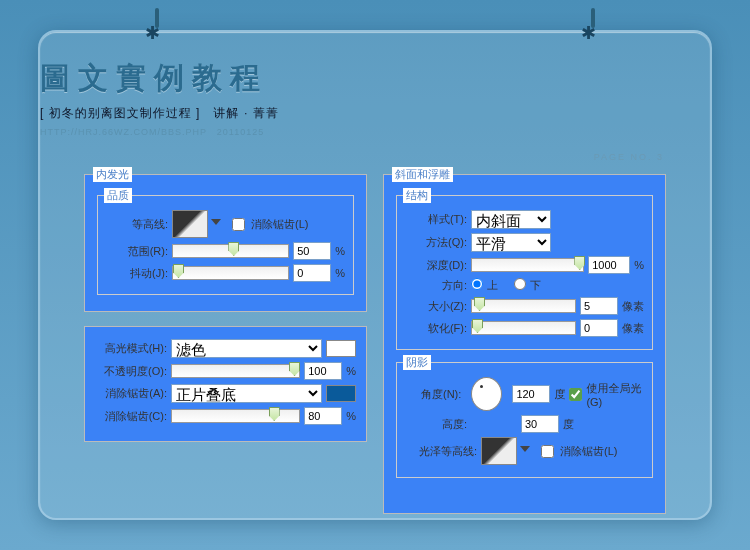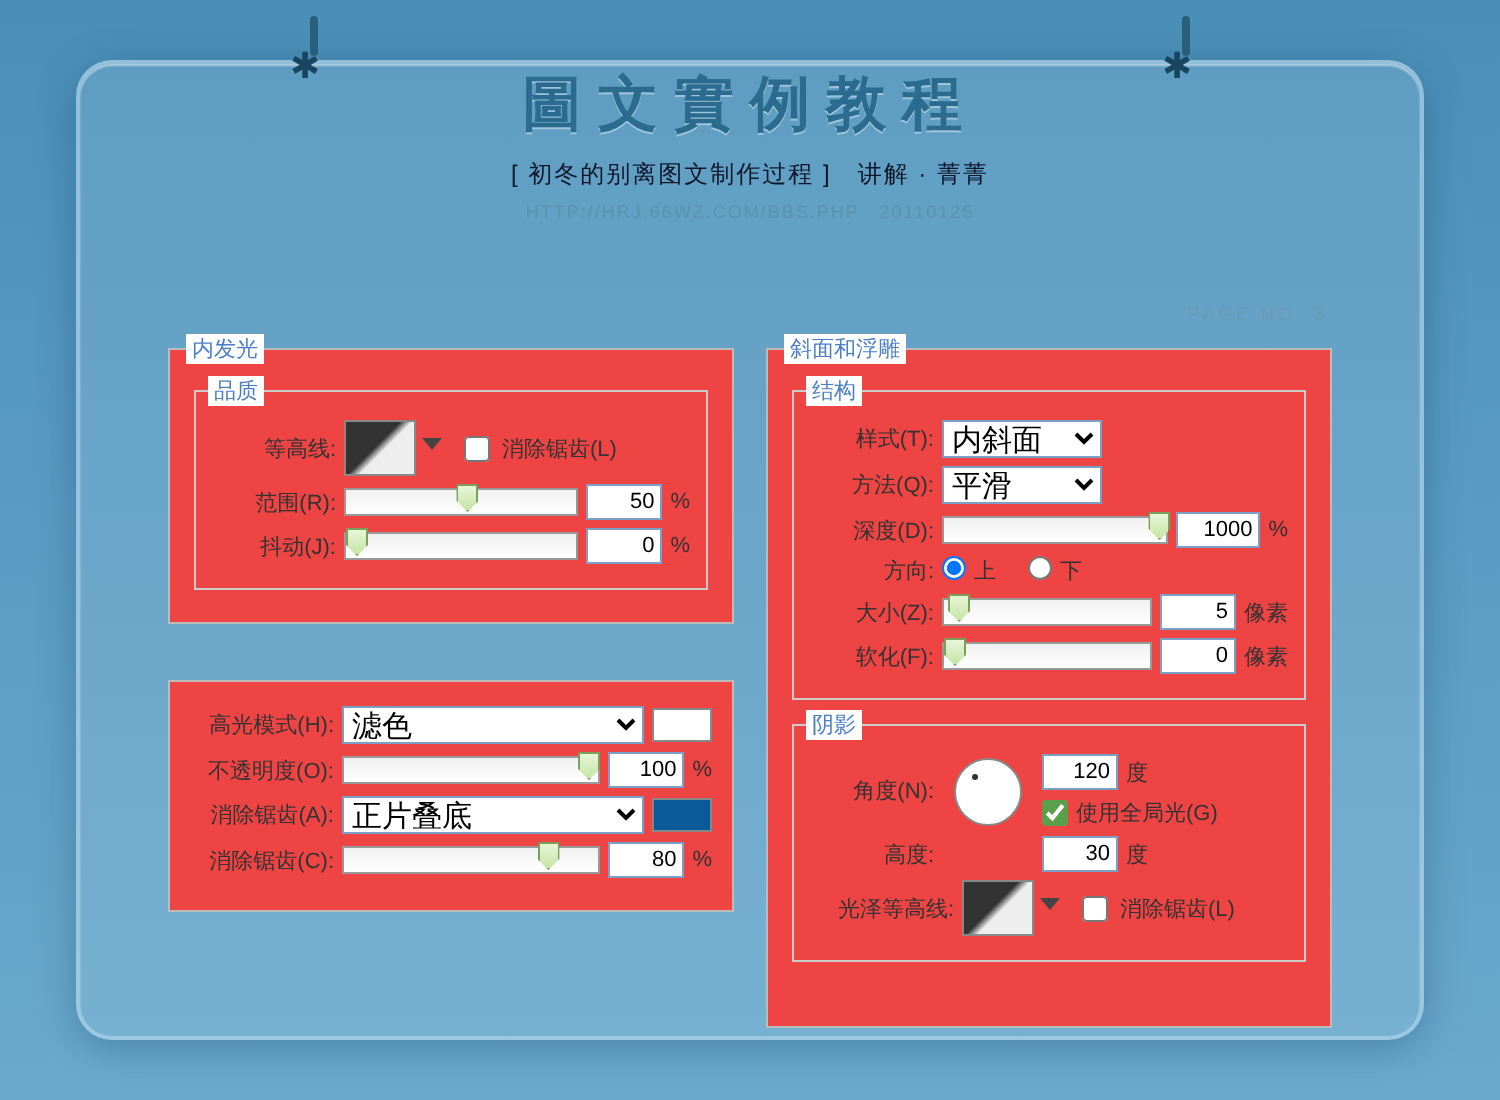--- a/index.html
+++ b/index.html
@@ -2,37 +2,37 @@
 <html><head>
 <meta charset="utf-8">
 <style>
 *{margin:0;padding:0;box-sizing:border-box;font-family:"Microsoft YaHei",SimSun,sans-serif}
 body{background:linear-gradient(180deg,#4a8fb8 0%,#6ba9ce 100%);width:750px;height:550px;overflow:hidden;position:relative}
 .glass-panel{position:absolute;left:38px;top:30px;width:674px;height:490px;background:rgba(200,225,240,0.15);border:2px solid rgba(180,215,235,0.6);border-radius:18px;box-shadow:0 4px 20px rgba(0,50,80,0.3),inset 0 1px 1px rgba(255,255,255,0.5)}
 .clip{position:absolute;top:-24px;width:24px;height:40px}
 .clip.left{left:105px}.clip.right{right:105px}
 .clip::before{content:"";position:absolute;top:0;left:10px;width:4px;height:20px;background:#2a5f7a;border-radius:2px}
 .clip::after{content:"✱";position:absolute;top:14px;left:0;font-size:18px;color:#1a4560}
-.header{text-align:center;}
+.header{text-align:left;padding-top:26px}
 .title{font-family:"KaiTi",serif;font-size:30px;color:#2b6b8f;letter-spacing:8px;font-weight:bold;text-shadow:0 1px 0 rgba(255,255,255,0.4)}
 .subtitle{font-size:12px;color:#0f172a;margin-top:6px;letter-spacing:1px}
 .url{font-size:9px;color:#5a92b0;margin-top:4px;letter-spacing:1px}
 .pageno{position:absolute;right:46px;top:120px;font-size:9px;color:#6a9ab5;letter-spacing:2px}
 .panels{position:absolute;top:142px;left:44px;right:44px;bottom:20px;display:flex;gap:16px}
 .col{flex:1}
-.panel{background:#ef4444;border:1px solid #bbb;padding:8px 10px 12px;margin-bottom:28px;font-size:11px;color:#333;position:relative}
+.panel{background:#3b82f6;border:1px solid #bbb;padding:8px 10px 12px;margin-bottom:14px;font-size:11px;color:#333;position:relative}
 .group-title{color:#4a7fc8;font-size:11px;position:absolute;top:-8px;left:8px;background:#fff;padding:0 3px}
 .sub-group{border:1px solid #ccc;margin:12px 2px 4px;padding:10px 8px 8px;position:relative}
 .sub-title{color:#4a7fc8;font-size:11px;position:absolute;top:-8px;left:6px;background:#fff;padding:0 3px}
 .row{display:flex;align-items:center;margin:4px 0;gap:4px}
 .label{width:62px;text-align:right;font-size:11px;white-space:nowrap}
 .label-w{width:72px;text-align:right;font-size:11px}
 .slider{flex:1;height:14px;position:relative;background:linear-gradient(#f0f0f0,#fff);border:1px solid #999;min-width:60px}
 .slider-thumb{position:absolute;top:-3px;width:11px;height:14px;background:linear-gradient(#e8f5d8,#c5e5a5);border:1px solid #7a9f5a;clip-path:polygon(0 0,100% 0,100% 60%,50% 100%,0 60%)}
-input[type=text].val{width:38px;height:18px;border:1px solid #7a9fc8;font-size:11px;text-align:right;padding:0 3px}
+input[type=text].val{width:38px;height:18px;border:1px solid #7a9fc8;font-size:11px;text-align:left;padding:0 3px}
 .unit{font-size:11px}
 select{height:19px;border:1px solid #7a9fc8;font-size:15px;background:#fff}
 select.wide{flex:1}
 select.med{width:80px}
 .swatch{width:30px;height:17px;border:1px solid #888}
 .swatch.white{background:#fff}.swatch.blue{background:#0a5a9a}
 .contour{width:36px;height:28px;border:1px solid #888;background:linear-gradient(135deg,#333 0%,#333 45%,#eee 55%,#eee 100%);position:relative;display:inline-block;vertical-align:middle}
 .contour::after{content:"";position:absolute;right:-14px;top:8px;border-left:5px solid transparent;border-right:5px solid transparent;border-top:6px solid #444}
 input[type=checkbox]{width:13px;height:13px;vertical-align:middle;accent-color:#5a9f4a}
 .radio-row{display:flex;align-items:flex-start;gap:4px}
@@ -165,21 +165,21 @@
             <input type="text" class="val" value="0" style="">
             <span class="unit">像素</span>
           </div>
         </div>
 
         <div class="sub-group">
           <div class="sub-title">阴影</div>
           <div class="row">
             <span class="label">角度(N):</span>
             <div class="angle-widget"></div>
-            <div style="display:flex;flex-direction:column;gap:4px">
+            <div style="display:flex;flex-direction:row;gap:4px">
               <div style="display:flex;align-items:center;gap:4px">
                 <input type="text" class="val" value="120" style="">
                 <span class="unit">度</span>
               </div>
               <div style="display:flex;align-items:center;gap:2px">
                 <input type="checkbox" checked="" style="">
                 <span class="chk-label">使用全局光(G)</span>
               </div>
             </div>
           </div>

